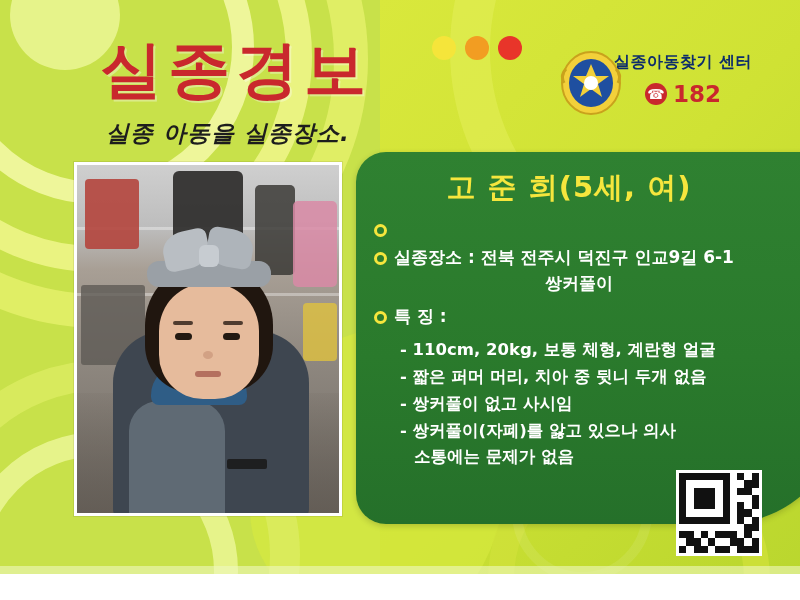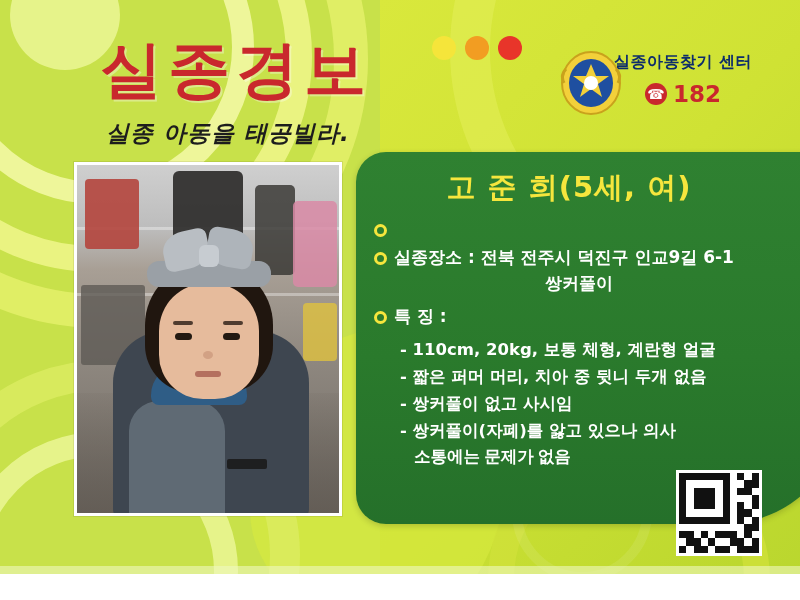--- a/index.html
+++ b/index.html
@@ -454,21 +454,20 @@
     color: #ffffff;
     line-height: 1.52;
     margin-bottom: 2px;
   }
   .feature-cont {
     font-size: 16.5px;
     font-weight: bold;
     color: #ffffff;
     line-height: 1.5;
     margin-left: 14px;
-    font-family: Liberation Serif, serif;
   }
 
   
   .qr-box {
     position: absolute;
     right: 38px; bottom: 44px;
     width: 86px; height: 86px;
     background: #ffffff;
     padding: 3px;
     box-sizing: border-box;
@@ -506,21 +505,21 @@
   <div class="bg-ring ring-dot"></div>
   <div class="blob-mid"></div>
   <div class="bg-ring ring-bl1"></div>
   <div class="bg-ring ring-bl2"></div>
   <div class="bg-ring ring-br"></div>
   <div class="watermark"></div>
   <div class="bottom-strip-inner"></div>
   <div class="bottom-strip"></div>
 
   <div class="title-main">실종경보</div>
-  <div class="title-sub">실종 아동을 태공빌라.</div>
+  <div class="title-sub">실종 아동을 실종장소.</div>
 
   <div class="dots">
     <div class="dot dot-y"></div>
     <div class="dot dot-o"></div>
     <div class="dot dot-r"></div>
   </div>
 
   <div class="police-block">
     <svg class="police-emblem" viewBox="0 0 62 66">
       <ellipse cx="31" cy="33" rx="29" ry="31" fill="#f3d03a" stroke="#c9a21c" stroke-width="2"></ellipse>

